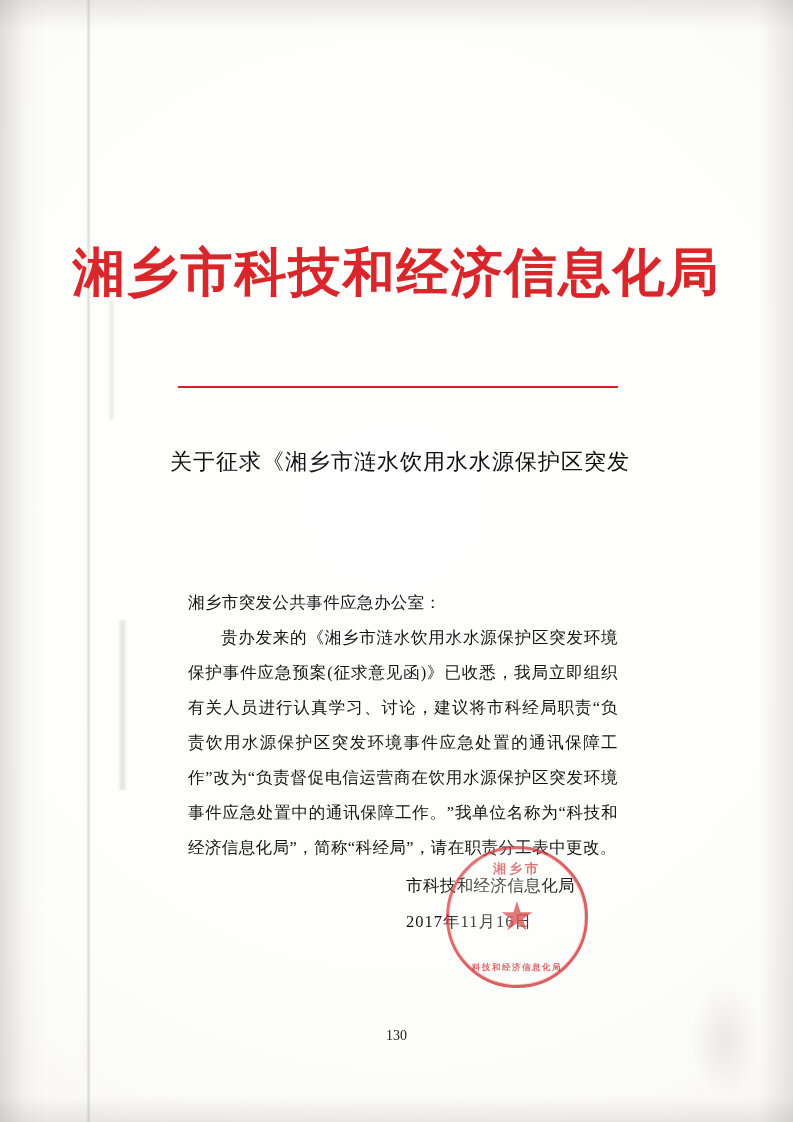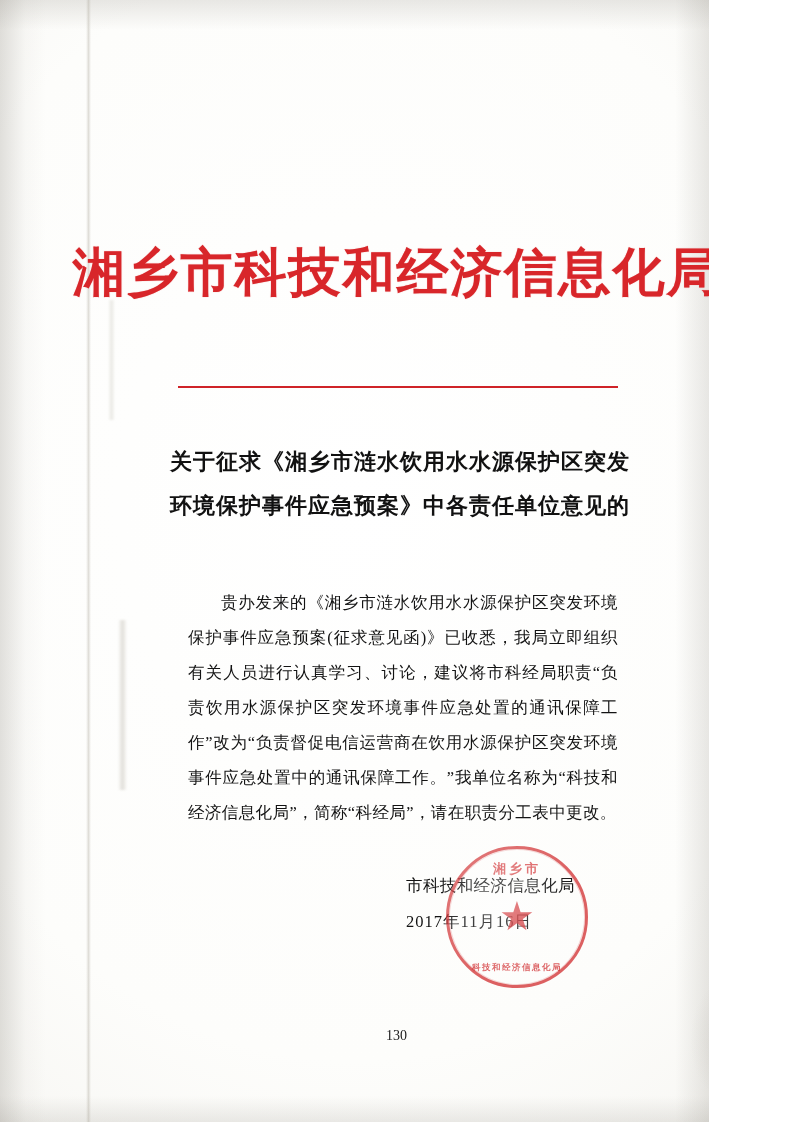--- a/index.html
+++ b/index.html
@@ -10,21 +10,21 @@
     width: 793px;
     height: 1122px;
     background: #ffffff;
     font-family: "Liberation Serif", serif;
     overflow: hidden;
   }
 
   
   .page {
     position: relative;
-    width: 709px;
+    width: 793px;
     height: 1122px;
     background:
       radial-gradient(ellipse 120% 90% at 50% 45%, #ffffff 0%, #fdfdfb 55%, #f4f3ef 88%, #e9e7e1 100%);
     overflow: hidden;
   }
   
   .scan-shadow-left {
     position: absolute;
     left: 0; top: 0;
     width: 46px; height: 1122px;
@@ -104,21 +104,21 @@
   }
 
   
   .title-block {
     position: absolute;
     top: 440px;
     left: 120px;
     width: 560px;
     text-align: center;
     color: #111111;
-    font-weight: bold;
+    font-weight: normal;
     font-size: 22px;
     line-height: 44px;
     font-family: "Liberation Serif", serif;
     letter-spacing: 1px;
   }
   .title-line { white-space: nowrap; }
   .title-line.last { letter-spacing: 12px; }
 
   
   .body-block {
@@ -229,24 +229,24 @@
   <div class="crease crease-2"></div>
   <div class="crease crease-3"></div>
   <div class="smudge"></div>
 
   <div class="letterhead">湘乡市科技和经济信息化局</div>
 
   <div class="red-rule"></div>
 
   <div class="title-block">
     <div class="title-line">关于征求《湘乡市涟水饮用水水源保护区突发</div>
-    <div class="title-line">环境保护事件应急预案》中各责任单位意见的</div>
   </div>
 
   <div class="body-block">
+    <p class="addressee">湘乡市突发公共事件应急办公室：</p>
     <p class="para">贵办发来的《湘乡市涟水饮用水水源保护区突发环境保护事件应急预案(征求意见函)》已收悉，我局立即组织有关人员进行认真学习、讨论，建议将市科经局职责“负责饮用水源保护区突发环境事件应急处置的通讯保障工作”改为“负责督促电信运营商在饮用水源保护区突发环境事件应急处置中的通讯保障工作。”我单位名称为“科技和经济信息化局”，简称“科经局”，请在职责分工表中更改。</p>
   </div>
 
   <div class="signature">
     <div>市科技和经济信息化局</div>
     <div class="sig-date">2017年11月16日</div>
   </div>
 
   <div class="seal">
     <div class="seal-ring"></div>

